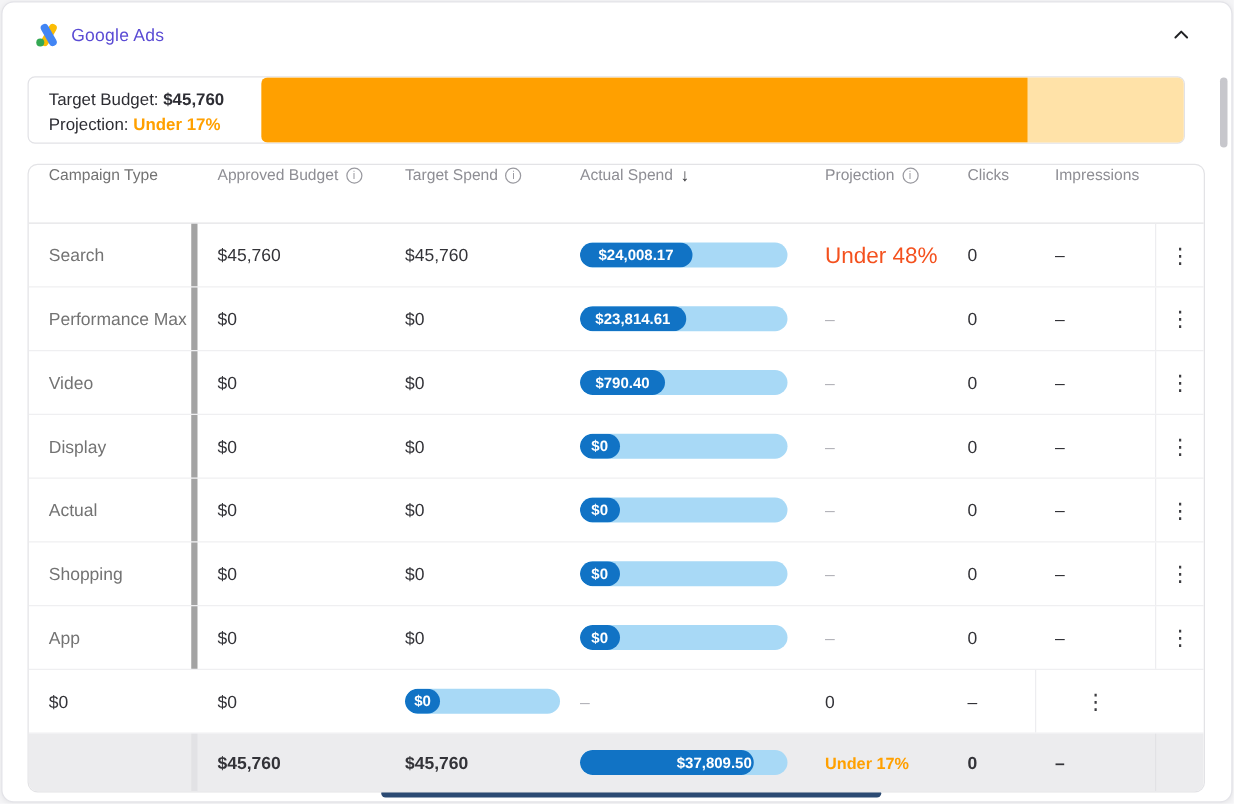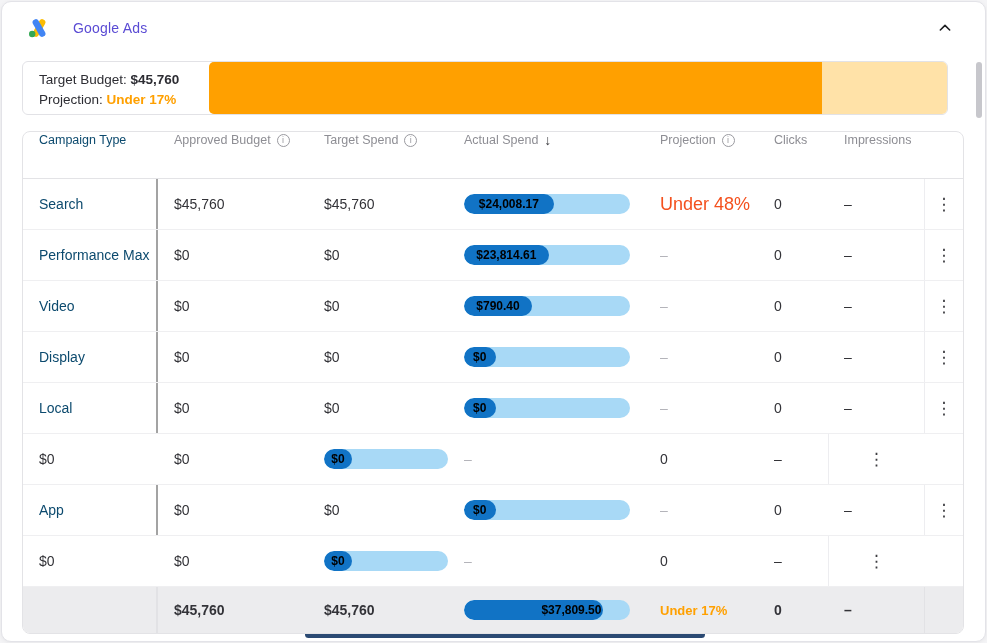--- a/index.html
+++ b/index.html
@@ -16,21 +16,21 @@
     border: 1px solid #e3e3e8;
     border-radius: 10px;
     box-shadow: 0 1px 4px rgba(0,0,0,0.06);
     overflow: hidden;
   }
   
   .panel-header {
     position: absolute; left: 0; top: 0; right: 0; height: 52px;
     display: flex; align-items: center; padding: 0 26px;
   }
-  .brand { display: flex; align-items: center; gap: 23px; }
+  .brand { display: flex; align-items: center; gap: 7px; }
   .brand-title { color: #5a4bd4; font-size: 14px; font-weight: 500; letter-spacing: .2px; }
   .collapse-btn {
     margin-left: auto; background: none; border: none; cursor: pointer;
     width: 28px; height: 28px; display: flex; align-items: center; justify-content: center;
   }
   
   .summary {
     position: absolute; left: 20px; right: 37px; top: 59px; height: 54px;
     border: 1px solid #e2e2e6; border-radius: 6px;
     background: #fff;
@@ -70,35 +70,35 @@
   .thead { height: 47px; border-bottom: 1px solid #e3e3e6; }
   .th {
     font-size: 12.5px; color: #8e8e94; padding-left: 16px; height: 100%;
     display: flex; align-items: center; gap: 6px; white-space: nowrap;
   }
   .tbody .tr { height: 51px; border-bottom: 1px solid #efeff1; }
   .td {
     font-size: 14px; color: #333338; padding-left: 16px; height: 100%;
     display: flex; align-items: center; white-space: nowrap;
   }
-  .c-campaign { border-right: 2px solid #a3a3a3; color: #0c4a6e; }
+  .c-campaign { border-right: 5px solid #a3a3a3; color: #737373; }
   .c-menu { border-left: 1px solid #ededf0; justify-content: center; padding-left: 0; }
   .thead .c-campaign, .thead .c-menu { border-color: transparent; }
   .c-proj.alert { color: #f4511e; font-size: 18px; }
   .c-proj.muted { color: #b4b4ba; }
   .c-proj.warn  { color: #ffa000; font-weight: 700; font-size: 13px; }
   
   .pill-track {
     width: 166px; height: 20px; border-radius: 10px;
     background: #a8d9f6; overflow: hidden;
   }
   .pill-fill {
     height: 100%; background: #1173c5; border-radius: 10px;
     display: flex; align-items: center; justify-content: center;
-    color: #000000; font-size: 12px; font-weight: 700; min-width: 28px;
+    color: #ffffff; font-size: 12px; font-weight: 700; min-width: 28px;
   }
   .pill-fill.right { justify-content: flex-end; padding-right: 2px; }
   
   .tfoot .tr { height: 46px; background: #ececee; font-weight: 700; }
   .tfoot .td { font-weight: 700; }
   .tfoot .c-campaign { border-right-color: #e2e2e5; }
   .tfoot .c-menu { border-left-color: #e2e2e5; }
   
   .info {
     width: 13px; height: 13px; border: 1px solid #9a9aa0; border-radius: 50%;
@@ -261,39 +261,40 @@
         </div>
         <div class="td c-proj muted">–</div>
         <div class="td">0</div>
         <div class="td">–</div>
         <div class="td c-menu">
             <button class="kebab">⋮</button>
           </div>
       </div>
 
       <div class="tr">
-        <div class="td c-campaign">Local</div>
-        <div class="td">$0</div>
-        <div class="td">$0</div>
-        <div class="td">
-          <div class="pill-track">
-            <div class="pill-fill" style="width: 19%;">
-                <span>$0</span>
-              </div>
-          </div>
-        </div>
-        <div class="td c-proj muted">–</div>
-        <div class="td">0</div>
-        <div class="td">–</div>
-        <div class="td c-menu">
-            <button class="kebab">⋮</button>
-          </div>
-      </div>
-
-      <div class="tr">
+        <div class="td c-campaign">Actual</div>
+        <div class="td">$0</div>
+        <div class="td">$0</div>
+        <div class="td">
+          <div class="pill-track">
+            <div class="pill-fill" style="width: 19%;">
+                <span>$0</span>
+              </div>
+          </div>
+        </div>
+        <div class="td c-proj muted">–</div>
+        <div class="td">0</div>
+        <div class="td">–</div>
+        <div class="td c-menu">
+            <button class="kebab">⋮</button>
+          </div>
+      </div>
+
+      <div class="tr">
+        <div class="td c-campaign">Shopping</div>
         <div class="td">$0</div>
         <div class="td">$0</div>
         <div class="td">
           <div class="pill-track">
             <div class="pill-fill" style="width: 19%;">
                 <span>$0</span>
               </div>
           </div>
         </div>
         <div class="td c-proj muted">–</div>

